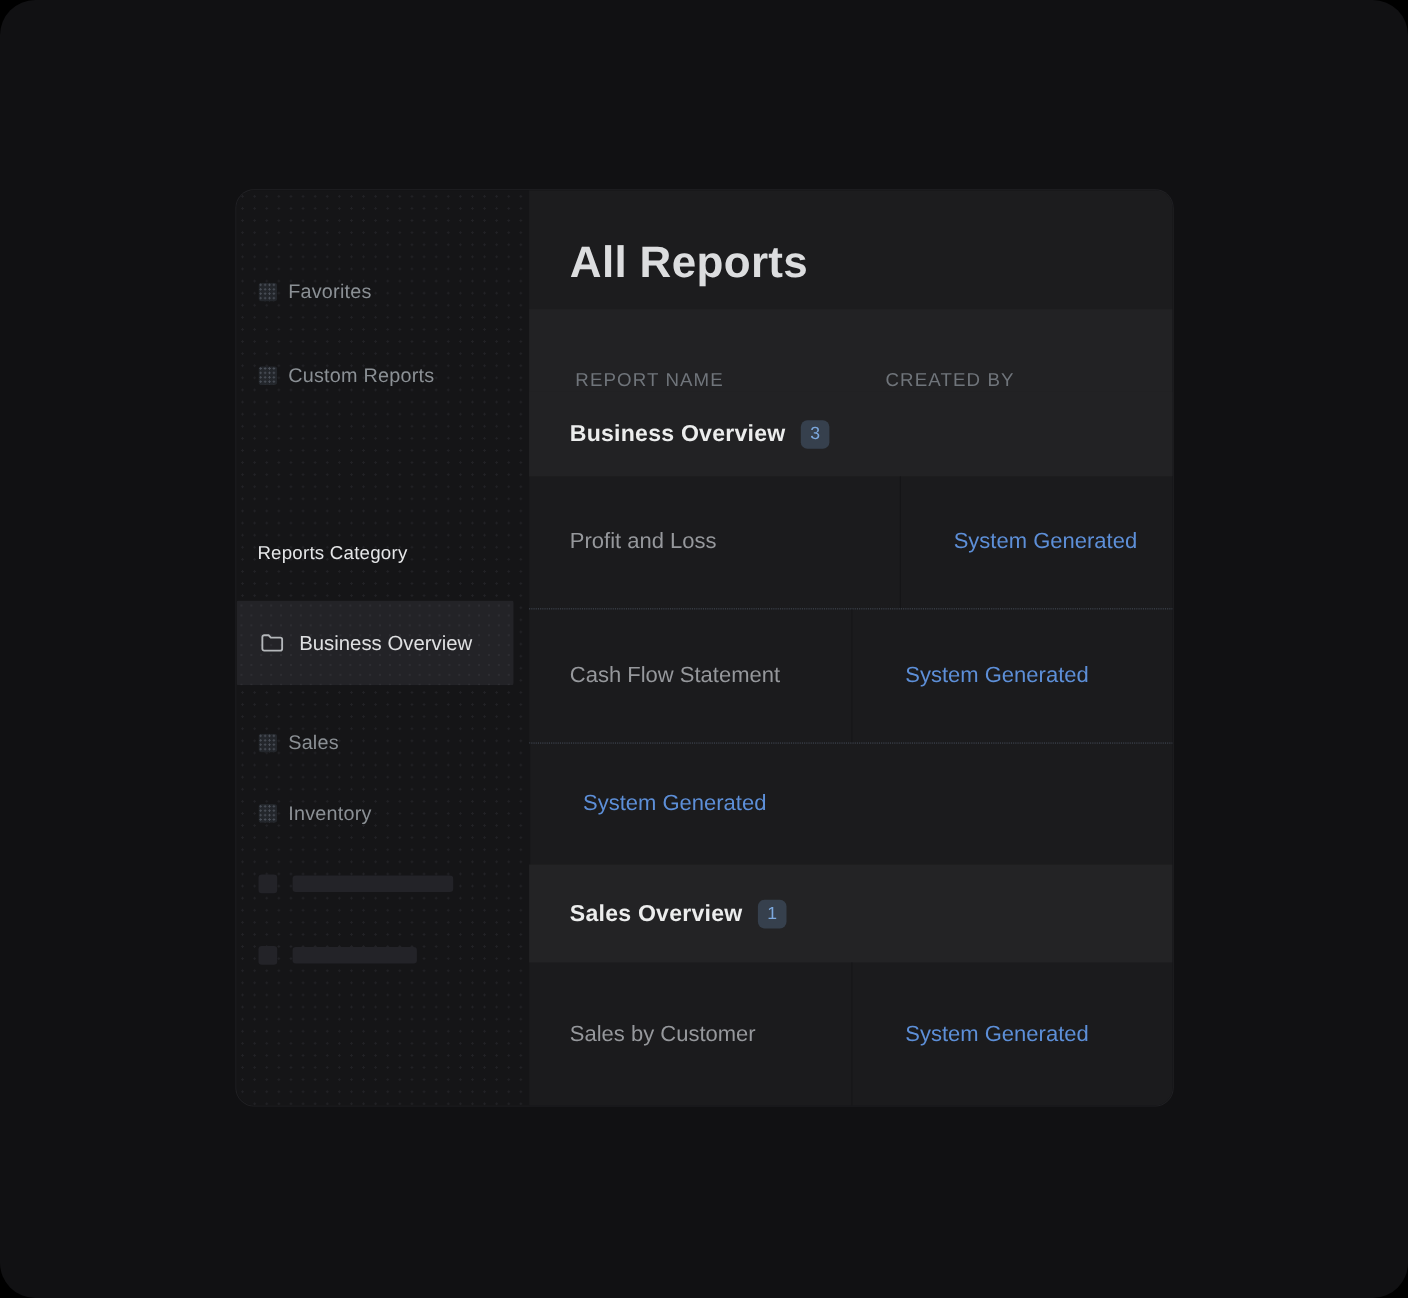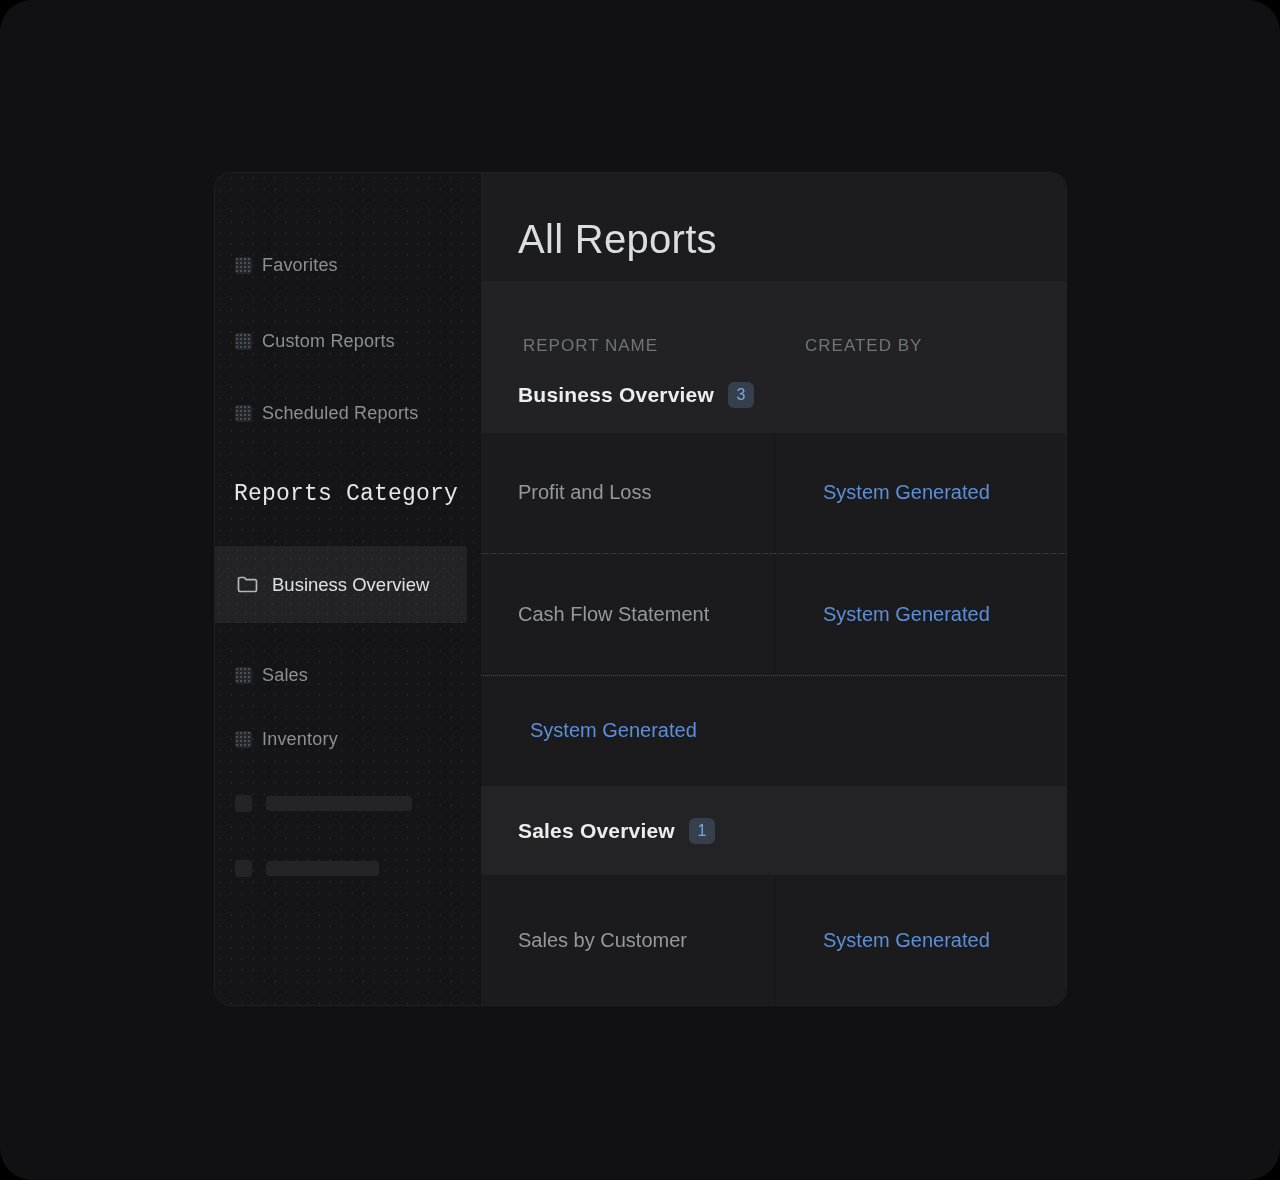--- a/index.html
+++ b/index.html
@@ -7,73 +7,69 @@
   .page{position:absolute;top:0;left:0;width:1280px;height:1180px;background:#111113;border-radius:32px;overflow:hidden;}
   .card{position:absolute;left:215px;top:173px;width:851px;height:832px;border-radius:16px;overflow:hidden;display:flex;box-shadow:0 0 0 1px #212124;}
 
   
   .sidebar{position:relative;width:266px;flex:0 0 266px;background-color:#151517;
     background-image:radial-gradient(#222226 1px, transparent 1px);background-size:11px 11px;}
   .side-row{position:absolute;left:0;width:100%;height:32px;display:flex;align-items:center;}
   .side-icon{display:inline-block;width:17px;height:17px;margin-left:20px;border-radius:3px;
     background-color:#23262b;background-image:radial-gradient(#4a4f58 1px, transparent 1px);background-size:4px 4px;}
   .side-label{margin-left:10px;font-size:18px;color:#8b9095;letter-spacing:.2px;}
-  .side-heading{position:absolute;left:19px;top:308px;font-size:23px;color:#e6e7e9;letter-spacing:.2px;font-family:Liberation Mono, monospace;}
+  .side-heading{position:absolute;left:19px;top:320px;font-size:17px;color:#e6e7e9;letter-spacing:.2px;}
   .side-selected{position:absolute;left:0;top:373px;width:252px;height:77px;display:flex;align-items:center;
     background-color:#232327;background-image:radial-gradient(#2d2d32 1px, transparent 1px);background-size:9px 9px;
     border-radius:2px;cursor:pointer;}
   .side-selected .folder{margin-left:22px;display:flex;align-items:center;}
   .side-selected .sel-label{margin-left:14px;font-size:18.5px;color:#dfe0e2;font-weight:500;}
   .skel-row{position:absolute;left:0;width:100%;display:flex;align-items:center;}
   .skel-icon{width:17px;height:17px;margin-left:20px;border-radius:3px;background:#232328;}
   .skel-bar{height:15px;margin-left:14px;border-radius:3px;background:#232328;}
 
   
   .main{position:relative;width:585px;flex:0 0 585px;background:#1b1b1d;display:flex;flex-direction:column;}
   .title-block{height:108px;flex:0 0 108px;background:#1c1c1e;display:flex;align-items:center;}
-  .page-title{margin-left:37px;font-size:40px;font-weight:400;color:#dcdddf;letter-spacing:.3px;margin-top:25px;}
+  .page-title{margin-left:37px;font-size:40px;font-weight:700;color:#dcdddf;letter-spacing:.3px;margin-top:25px;}
   .head-block{background:#222224;}
   .col-head-row{height:75px;display:flex;align-items:flex-end;}
   .col-head{font-size:17px;color:#70757b;letter-spacing:1px;}
   .col-head.first{margin-left:42px;}
   .col-head.second{position:absolute;left:324px;}
   .group-row{display:flex;align-items:center;background:#232325;cursor:pointer;}
   .group-row.g1{height:77px;background:#222224;}
   .group-row.g2{height:90px;}
   .group-name{margin-left:37px;font-size:21px;font-weight:700;color:#eceded;letter-spacing:.2px;}
   .count-badge{margin-left:14px;min-width:26px;height:26px;border-radius:6px;background:#36404d;color:#7ca8de;
     font-size:16px;display:flex;align-items:center;justify-content:center;padding:0 4px;box-sizing:border-box;}
   .data-row{display:grid;grid-template-columns:293px 1fr;cursor:pointer;}
   .data-row .name-cell{display:flex;align-items:center;padding-left:37px;font-size:20px;color:#96989c;}
   .data-row .creator-cell{display:flex;align-items:center;padding-left:48px;font-size:20px;color:#5d8fd8;border-left:1px solid #161618;text-align:right;}
   .dotted-top{border-top:1px dotted #434a56;}
-  .r1{height:120px;} .r2{height:122px;} .r3{height:110px;} .r4{height:130px;}
+  .r1{height:120px;gap:44px;} .r2{height:122px;} .r3{height:110px;} .r4{height:130px;}
 </style>
 </head>
 <body>
 
 <div class="page">
   <div class="card">
 
     <div class="sidebar">
 
       <div class="side-row" style="top:76px;">
         <span class="side-icon"></span>
         <span class="side-label">Favorites</span>
       </div>
 
       <div class="side-row" style="top:152px;">
         <span class="side-icon"></span>
         <span class="side-label">Custom Reports</span>
       </div>
 
-      <div class="side-row" style="top:224px;">
-        <span class="side-icon"></span>
-        <span class="side-label">Scheduled Reports</span>
-      </div>
 
       <div class="side-heading">Reports Category</div>
 
       <div class="side-selected">
         <span class="folder">
           <svg width="21" height="17" viewBox="0 0 21 17" fill="none">
             <path d="M1.5 3.2 C1.5 2.2 2.3 1.5 3.2 1.5 L7.2 1.5 L9.2 3.6 L17.8 3.6 C18.7 3.6 19.5 4.3 19.5 5.3 L19.5 13.8 C19.5 14.8 18.7 15.5 17.8 15.5 L3.2 15.5 C2.3 15.5 1.5 14.8 1.5 13.8 Z" stroke="#b4b7ba" stroke-width="1.7" stroke-linejoin="round"></path>
           </svg>
         </span>
         <span class="sel-label">Business Overview</span>

